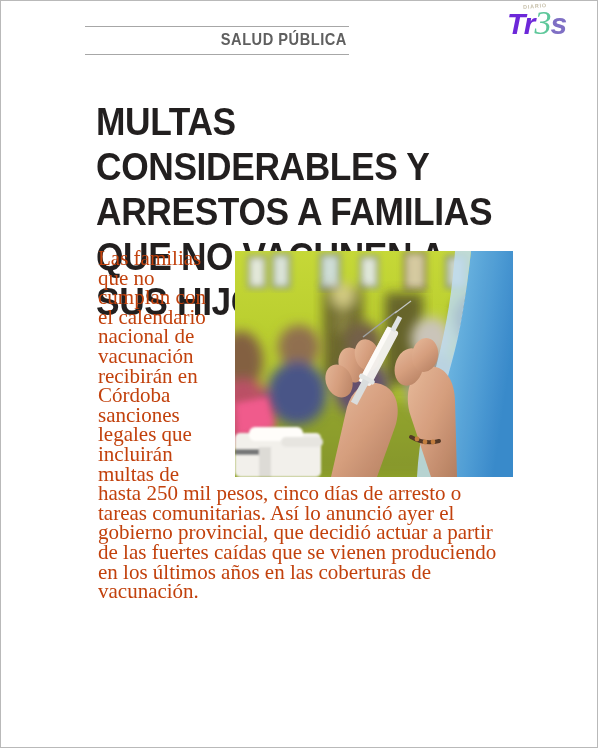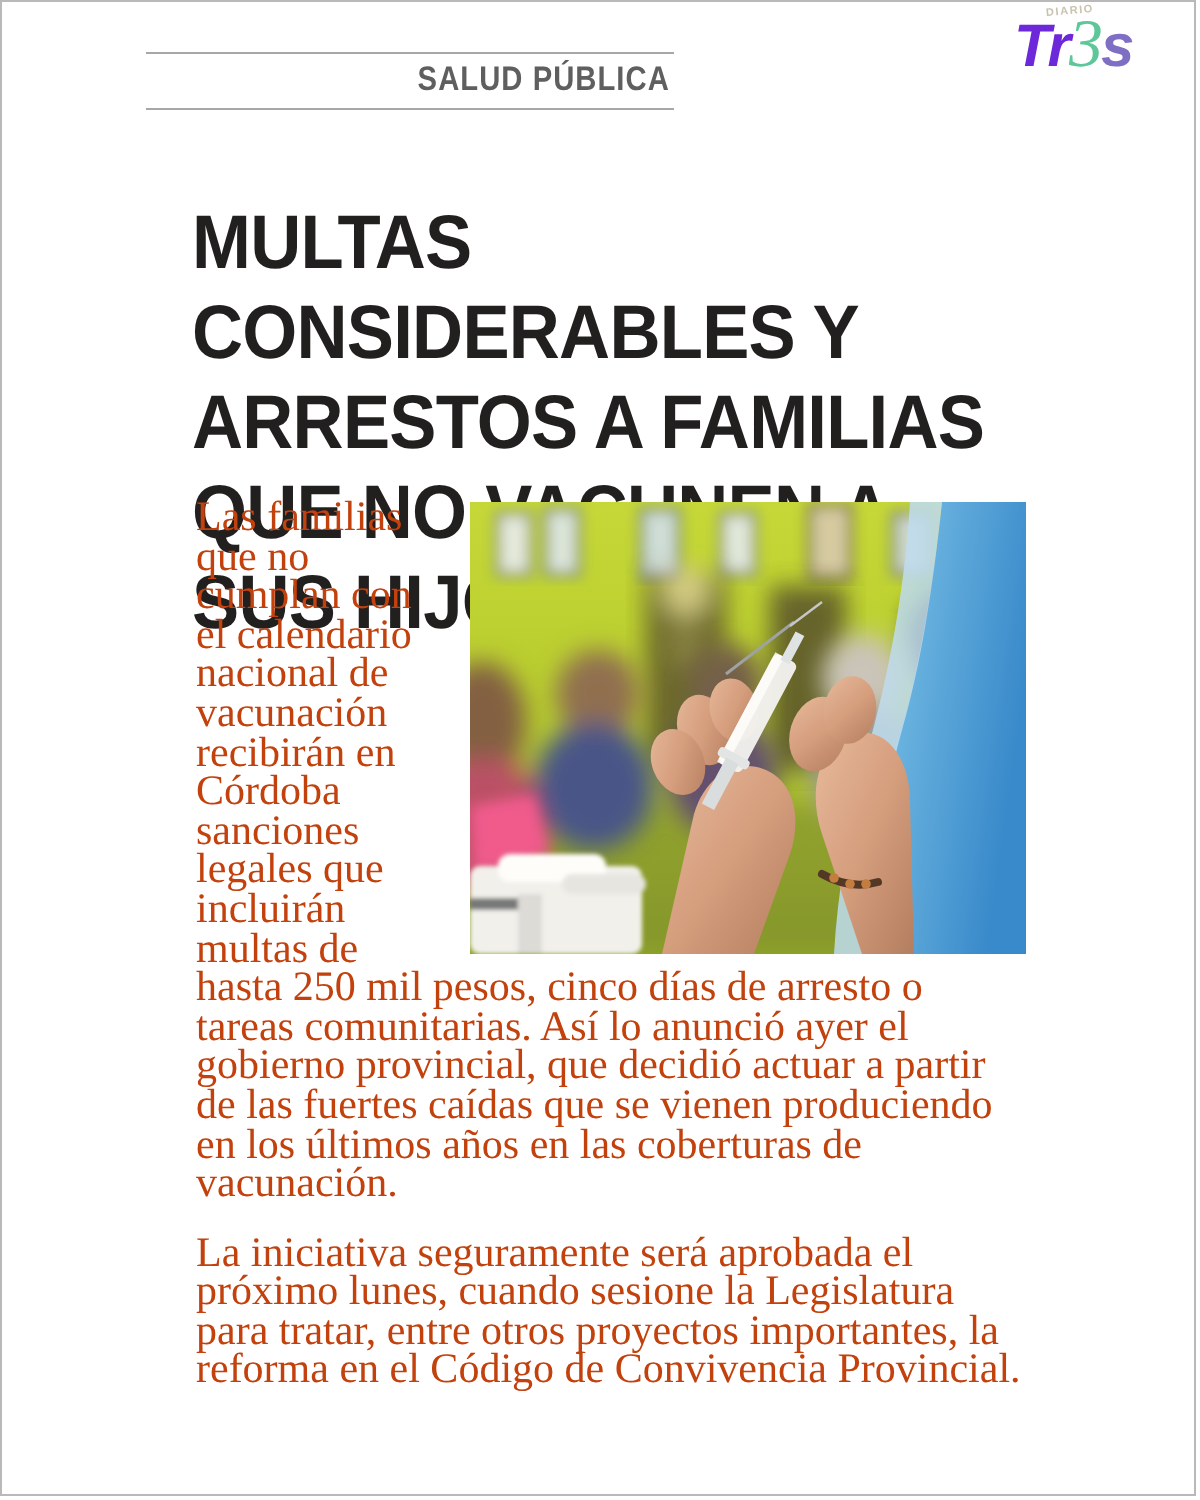--- a/index.html
+++ b/index.html
@@ -61,21 +61,21 @@
     font-weight: normal;
     font-family: "Liberation Serif", serif;
     font-style: italic;
   }
   .logo-s { color: #7f6fc4; }
 
   
   .kicker-band {
     position: absolute;
     top: 24px;
-    left: 72px;
+    left: 84px;
     width: 264px;
     height: 30px;
   }
   .kicker-rule {
     position: absolute;
     left: 0;
     width: 100%;
     height: 1px;
     background: #a7a7a7;
   }
@@ -266,16 +266,15 @@
         </g>
 
         <line x1="128" y1="86" x2="162" y2="60" stroke="#9aa0a4" stroke-width="1.5"></line>
         <line x1="160" y1="62" x2="176" y2="50" stroke="#c3c8cb" stroke-width="1.2"></line>
 
         <rect x="0" y="0" width="278" height="226" fill="#ffd79a" opacity="0.05"></rect>
       </svg>
     </div>
 
     <p>Las familias que no cumplan con el calendario nacional de vacunación recibirán en Córdoba sanciones legales que incluirán multas de hasta 250 mil pesos, cinco días de arresto o tareas comunitarias. Así lo anunció ayer el gobierno provincial, que decidió actuar a partir de las fuertes caídas que se vienen produciendo en los últimos años en las coberturas de vacunación.</p>
-    <p>La iniciativa seguramente será aprobada el próximo lunes, cuando sesione la Legislatura para tratar, entre otros proyectos importantes, la reforma en el Código de Convivencia Provincial.</p>
   </div>
 
 </div>
 
 </body></html>

